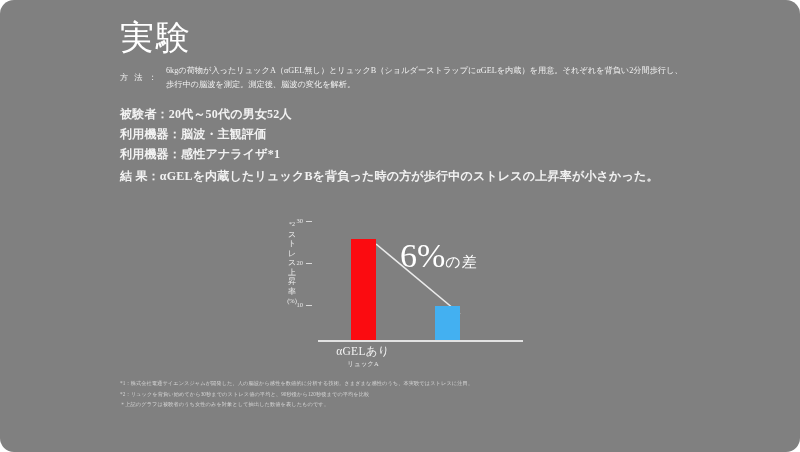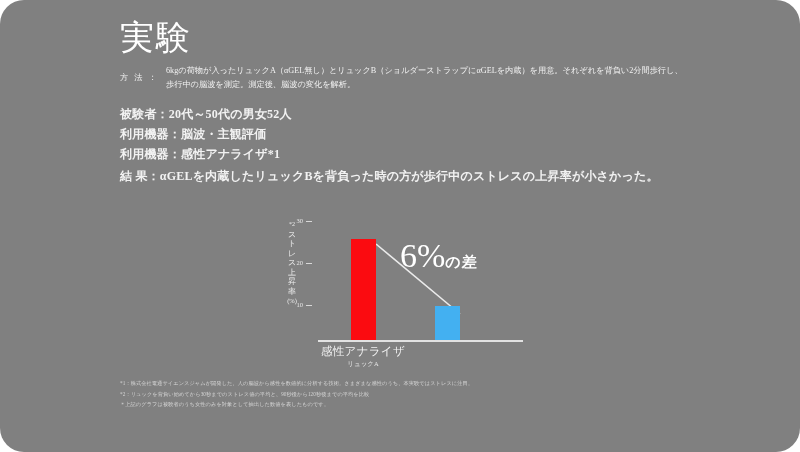--- a/index.html
+++ b/index.html
@@ -13,21 +13,21 @@
     overflow: hidden;
     font-family: "Liberation Serif", "DejaVu Serif", serif;
   }
 
   #card {
     position: absolute;
     left: 0; top: 0;
     width: 800px;
     height: 452px;
     background: #808080;
-    border-radius: 24px;
+    border-radius: 14px;
     overflow: hidden;
   }
 
   
   #title {
     position: absolute;
     left: 120px;
     top: 16px;
     font-size: 34px;
     line-height: 44px;
@@ -157,21 +157,20 @@
     top: 28px;
     color: #ffffff;
     font-size: 34px;
     line-height: 36px;
     white-space: nowrap;
     font-family: "Liberation Serif", "DejaVu Serif", serif;
   }
   #diff-label .suffix {
     font-size: 15px;
     letter-spacing: 1px;
-    font-weight: bold;
   }
 
   .cat {
     position: absolute;
     top: 134px;
     width: 110px;
     text-align: center;
     color: #f3f3f3;
   }
   .cat .cat-main {
@@ -255,21 +254,21 @@
     <div id="baseline"></div>
 
     <div class="bar" id="bar-no-gel" style="height: 100.645px; bottom: 30px; background: rgb(251, 11, 16);"></div>
     <div class="bar" id="bar-with-gel" style="height: 33.5484px; bottom: 30px; background: rgb(67, 176, 241);"></div>
 
     <div id="diff-label">
       <span>6%</span><span class="suffix">の差</span>
     </div>
 
     <div class="cat" id="cat-no-gel">
-      <span class="cat-main">感性アナライザ</span>
+      <span class="cat-main">αGELあり</span>
       <span class="cat-sub">リュックA</span>
     </div>
 
   </div>
 
   <div id="footnotes">
     <div>*1：株式会社電通サイエンスジャムが開発した、人の脳波から感性を数値的に分析する技術。さまざまな感性のうち、本実験ではストレスに注目。</div>
     <div>*2：リュックを背負い始めてから30秒までのストレス値の平均と、90秒後から120秒後までの平均を比較</div>
     <div>＊上記のグラフは被験者のうち女性のみを対象として抽出した数値を表したものです。</div>
   </div>

